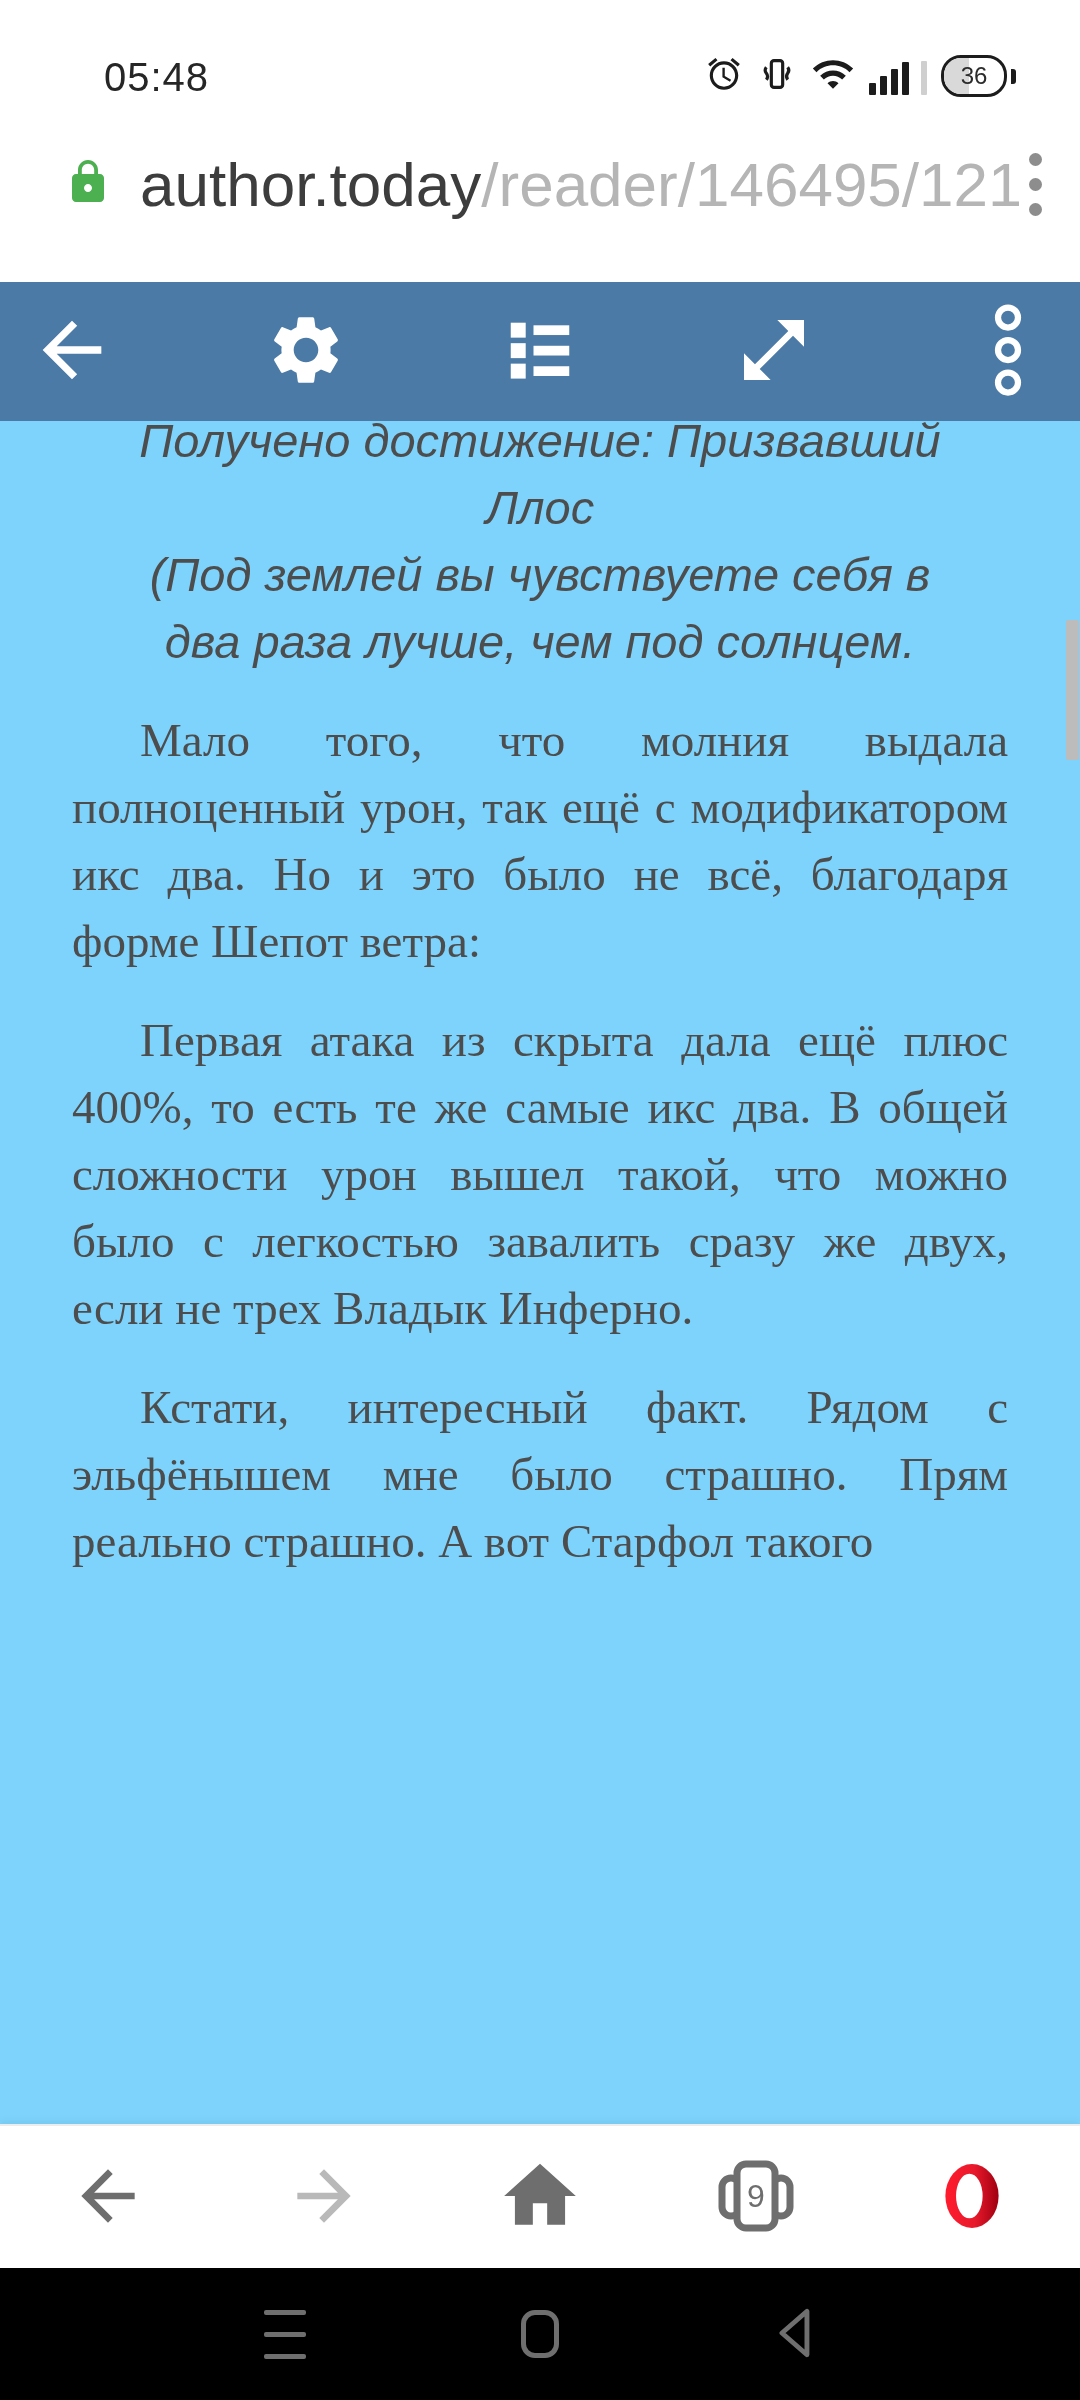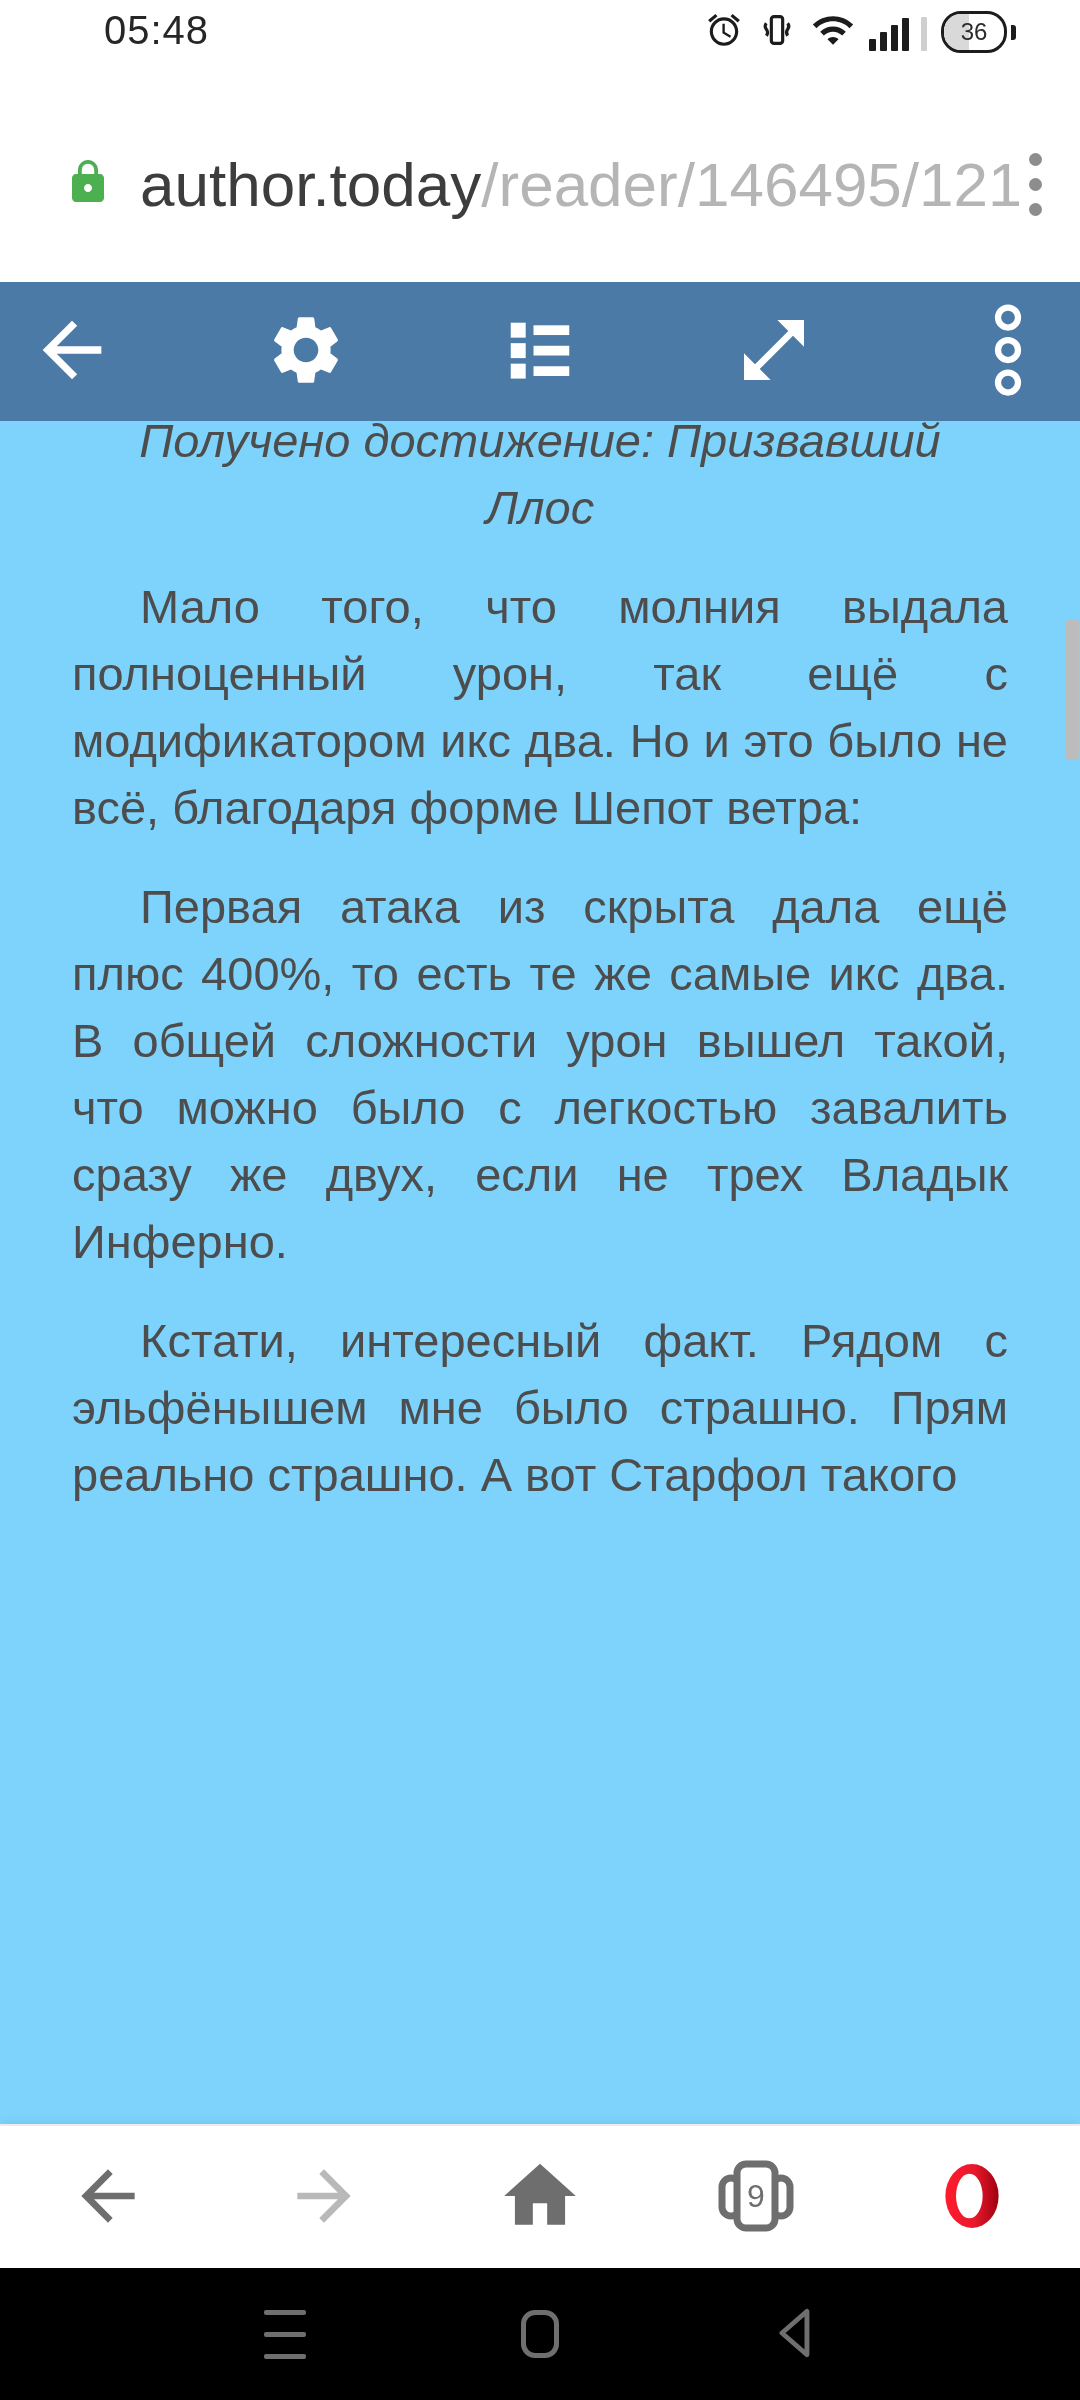--- a/index.html
+++ b/index.html
@@ -3,21 +3,21 @@
 <meta charset="utf-8">
 <style>
   html,body{margin:0;padding:0;background:#fff;}
   .phone{
     position:relative;width:1080px;height:2400px;background:#fff;overflow:hidden;
     font-family:"Liberation Sans",sans-serif;
   }
   
   .status-bar{
     position:absolute;top:0;left:0;width:1080px;height:100px;background:#fff;
-    display:flex;align-items:flex-start;justify-content:space-between;box-sizing:border-box;
+    display:flex;align-items:flex-end;justify-content:space-between;box-sizing:border-box;
     padding:8px 64px 0 104px;
   }
   .status-time{font-size:40px;color:#262626;letter-spacing:1px;}
   .status-icons{display:flex;align-items:center;gap:14px;}
   .sig-bars{display:flex;align-items:flex-end;gap:4px;height:38px;}
   .sig-bars .b{width:7px;background:#1c1c1c;border-radius:1px;}
   .sig-bars .b1{height:12px}.sig-bars .b2{height:19px}.sig-bars .b3{height:26px}.sig-bars .b4{height:33px}
   .sig-bars .sim2{width:6px;height:34px;background:#cfcfcf;margin-left:8px;border-radius:1px;}
   .battery{
     position:relative;width:60px;height:36px;border:3px solid #1c1c1c;border-radius:20px;
@@ -44,21 +44,21 @@
   }
   .tb-btn{width:96px;height:120px;display:flex;align-items:center;justify-content:center;background:none;border:none;padding:0;}
   
   .content{
     position:absolute;top:421px;left:0;width:1080px;height:1703px;background:#7dd3fc;
     overflow:hidden;box-sizing:border-box;padding:0 72px;
     color:#4d4d4d;font-size:47px;line-height:67px;
   }
   .achv{font-style:italic;text-align:center;width:88%;margin:0 auto;}
   .achv.first{margin-top:-14px;}
-  .para{text-align:justify;text-indent:68px;margin:32px 0 0 0;}
+  .para{text-align:justify;text-indent:68px;margin:32px 0 0 0;font-family:Liberation Serif, serif;}
   .para.italic{font-style:italic;}
   .scroll-thumb{position:absolute;right:1px;top:199px;width:13px;height:140px;background:#bcbcbc;border-radius:2px;}
   
   .browser-bar{
     position:absolute;top:2124px;left:0;width:1080px;height:144px;background:#fff;
     border-top:2px solid #ececec;box-shadow:0 -3px 8px rgba(0,0,0,0.05);
     display:flex;align-items:center;justify-content:space-between;box-sizing:border-box;padding:0 60px;
   }
   .bb-btn{width:96px;height:120px;display:flex;align-items:center;justify-content:center;background:none;border:none;padding:0;}
   
@@ -167,20 +167,21 @@
           <circle cx="12" cy="10" r="8"></circle>
             <circle cx="12" cy="36" r="8"></circle>
             <circle cx="12" cy="62" r="8"></circle>
         </svg>
       </span>
     </button>
   </div>
 
   <div class="content">
     <p class="achv first">Получено достижение: Призвавший Ллос</p>
+    <p class="achv">(Под землей вы чувствуете себя в два раза лучше, чем под солнцем.</p>
     <p class="para">Мало того, что молния выдала полноценный урон, так ещё с модификатором икс два. Но и это было не всё, благодаря форме Шепот ветра:</p>
     <p class="para">Первая атака из скрыта дала ещё плюс 400%, то есть те же самые икс два. В общей сложности урон вышел такой, что можно было с легкостью завалить сразу же двух, если не трех Владык Инферно.</p>
     <p class="para">Кстати, интересный факт. Рядом с эльфёнышем мне было страшно. Прям реально страшно. А вот Старфол такого</p>
     <div class="scroll-thumb"></div>
   </div>
 
   <div class="browser-bar">
     <button class="bb-btn">
       <span>
         <svg width="80" height="80" viewBox="0 0 24 24">

